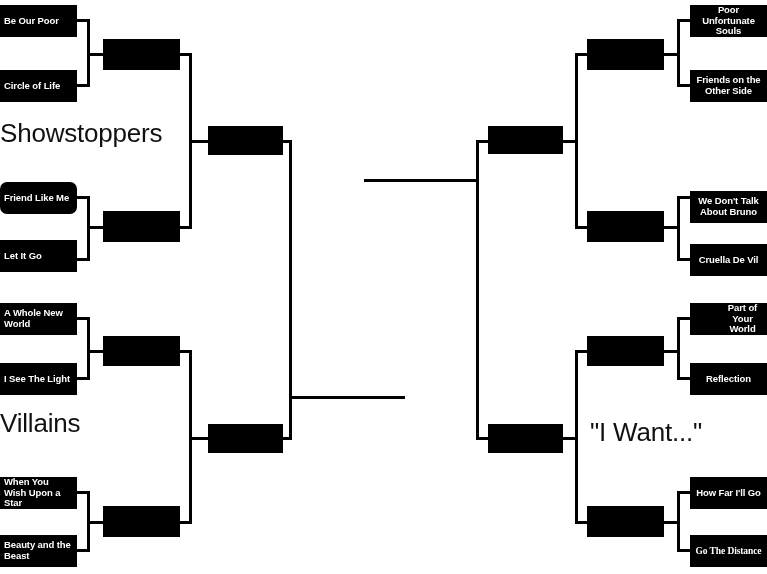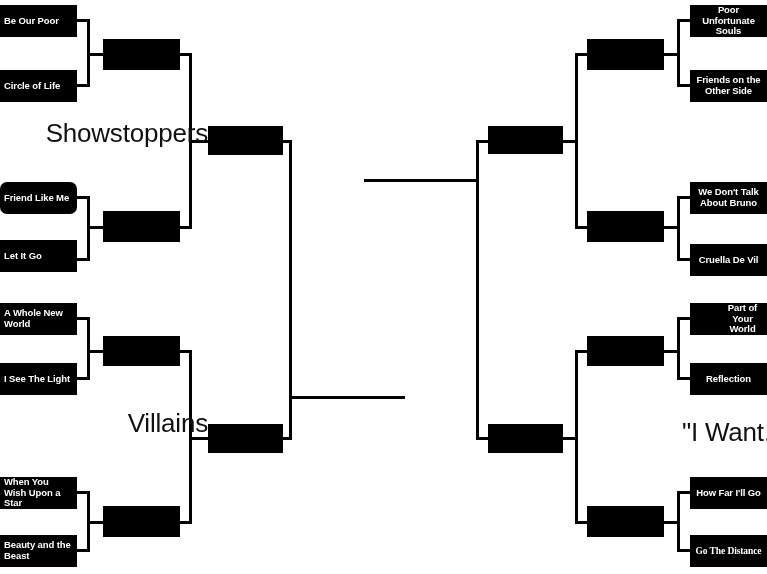--- a/index.html
+++ b/index.html
@@ -55,22 +55,21 @@
   .ln.v { width: 3px; }
 
   
   .region-title {
     position: absolute;
     font-size: 26px;
     font-weight: 300;
     color: #111111;
     white-space: nowrap;
     letter-spacing: -0.2px;
-    text-align: right;
-    padding-left: 28px;
+    text-align: left;
   }
 </style>
 </head>
 <body>
 
 <div id="bracket">
 
   <div class="seed left" style="top:5px;">
       <span>Be Our Poor</span>
     </div>
@@ -141,21 +140,21 @@
   <div class="ln h" style="left:283px; top:437px; width:9px;"></div>
   <div class="ln v" style="left:289px; top:140px; height:300px;"></div>
   <div class="ln h" style="left:289px; top:396px; width:116px;"></div>
 
   <div class="seed right" style="top:5px;">
       <span>Poor Unfortunate Souls</span>
     </div>
   <div class="seed right" style="top:70px;">
       <span>Friends on the Other Side</span>
     </div>
-  <div class="seed right" style="top:182px;">
+  <div class="seed right" style="top:191px;">
       <span>We Don't Talk About Bruno</span>
     </div>
   <div class="seed right" style="top:244px;">
       <span>Cruella De Vil</span>
     </div>
 
   <div class="ln h" style="left:677px; top:19px;  width:13px;"></div>
   <div class="ln h" style="left:677px; top:84px;  width:13px;"></div>
   <div class="ln v" style="left:677px; top:19px;  height:68px;"></div>
   <div class="ln h" style="left:662px; top:53px;  width:18px;"></div>

